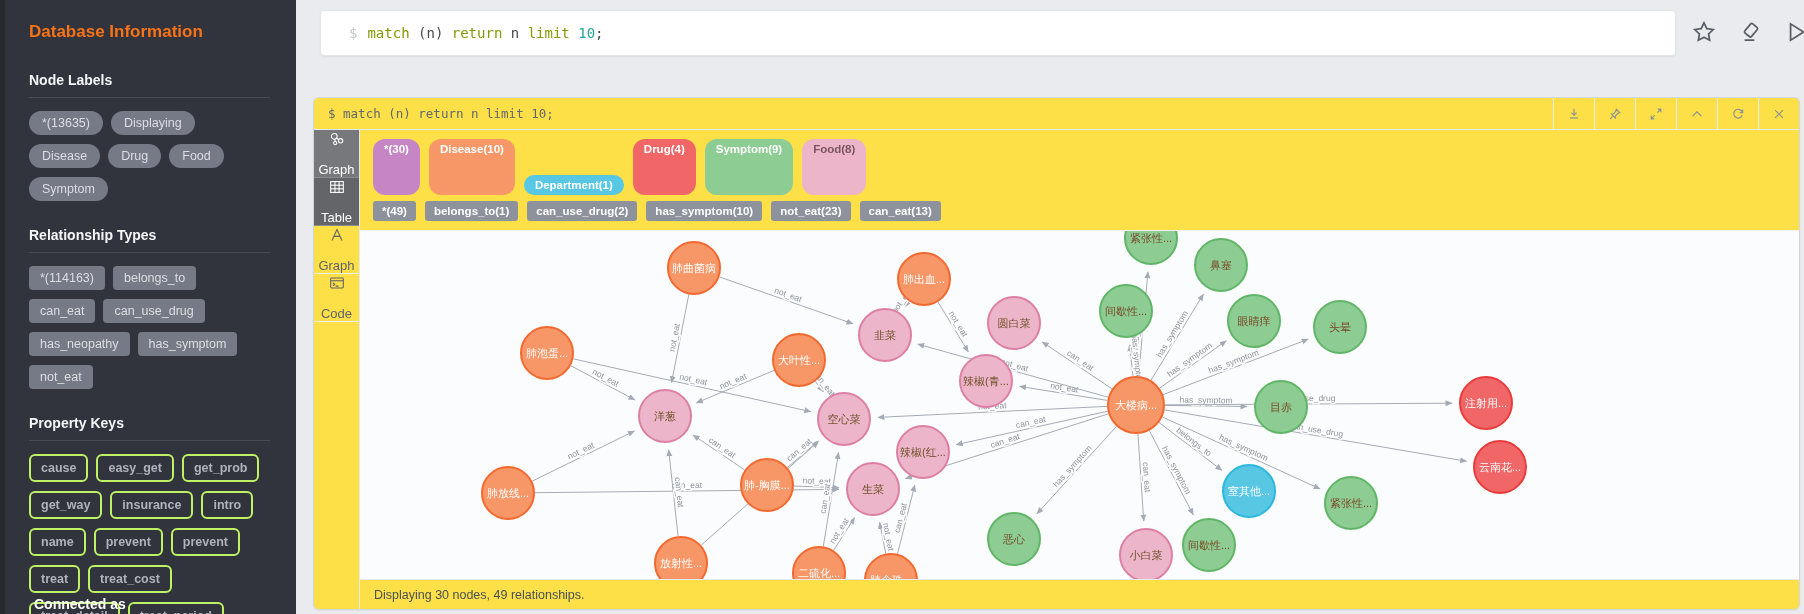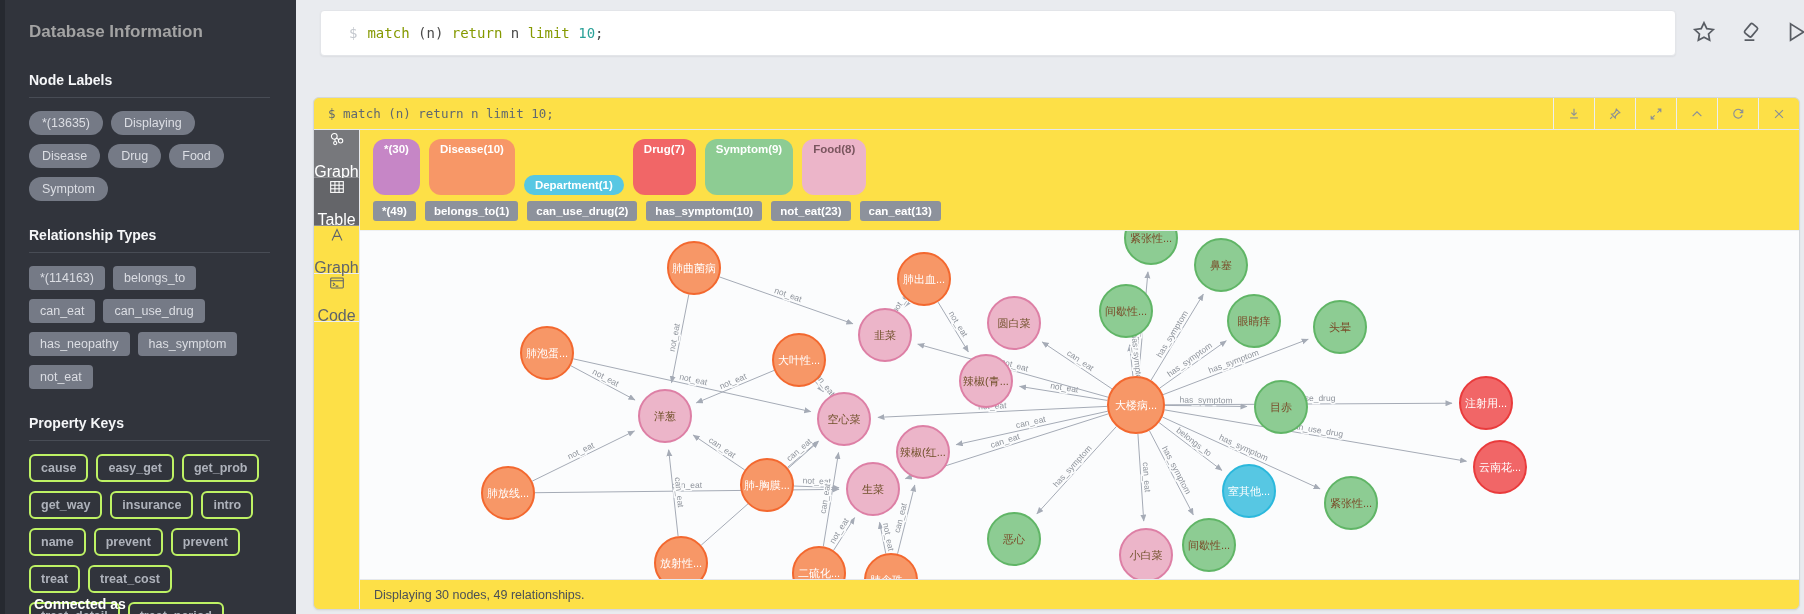--- a/index.html
+++ b/index.html
@@ -3,21 +3,21 @@
 <meta charset="utf-8">
 <style>
   * { margin:0; padding:0; box-sizing:border-box; }
   html,body { width:1804px; height:614px; overflow:hidden; background:#e9ebef;
               font-family:"Liberation Sans", sans-serif; }
 
   
   .sidebar { position:absolute; left:0; top:0; width:296px; height:614px;
              background:#31343c; border-left:5px solid #262930; color:#fff; overflow:hidden; }
   .sidebar-inner { padding:22px 26px 0 24px; }
-  .sb-title { font-size:17px; font-weight:bold; color:#a3a3a3; margin-bottom:30px; }
+  .sb-title { font-size:17px; font-weight:bold; color:#f97316; margin-bottom:30px; }
   .sb-section-title { font-size:14px; font-weight:bold; color:#f5f6f8; margin-bottom:9px; }
   .sb-hr { border:none; border-top:1px solid #484c55; margin:0 0 13px 0; }
   .sb-section { margin-bottom:26px; }
   .pillwrap { display:flex; flex-wrap:wrap; gap:9px 8px; }
   .pill-node { background:#757a86; color:#dcdee4; font-size:12.5px; padding:5px 13px;
                border-radius:14px; cursor:pointer; }
   .pill-rel  { background:#757a86; color:#dcdee4; font-size:12.5px; padding:5px 11px;
                border-radius:4px; cursor:pointer; }
   .pill-prop { background:transparent; color:#aeb2bb; font-size:12.5px; padding:5px 10px;
                border:2px solid #bef264; border-radius:6px; cursor:pointer;font-weight:bold; }
@@ -43,21 +43,21 @@
                  font-family:"DejaVu Sans Mono", monospace; font-size:12.5px; color:#606870; }
   .fh-btn { width:41px; border-left:1px solid #eceef1; display:flex; align-items:center;
             justify-content:center; cursor:pointer; }
   .fh-btn svg { stroke:#8a8f97; fill:none; stroke-width:1.3; }
 
   .frame-body { flex:1; display:flex; min-height:0; }
 
   
   .tabstrip { width:46px; border-right:1px solid #e7e9ed; display:flex; flex-direction:column; flex:0 0 46px; }
   .tab { height:48px; display:flex; flex-direction:column; align-items:center; justify-content:space-between;
-         gap:11px; font-size:16px; cursor:pointer; color:#5f646b; border-bottom:1px solid #eceef1; }
+         gap:11px; font-size:13px; cursor:pointer; color:#5f646b; border-bottom:1px solid #eceef1; }
   .tab svg { stroke:#5f646b; fill:none; stroke-width:1.2; }
   .tab.dark { color:#fff; border-bottom:1px solid #8b8c90; }
   .tab.dark svg { stroke:#fff; }
 
   .content { flex:1; display:flex; flex-direction:column; min-width:0; }
   .vizpills { padding:9px 0 9px 13px; display:flex; flex-direction:column; gap:6px; }
   .vp-row { display:flex; gap:9px; }
   .npill { font-size:11.5px; font-weight:bold; padding:4px 11px; border-radius:12px; cursor:pointer; }
   .rpill { font-size:11.5px; font-weight:bold; padding:4px 9px; border-radius:3px;
            background:#8d929c; color:#fff; cursor:pointer; }
@@ -227,21 +227,21 @@
           <span>Code</span>
         </div>
       </div>
 
     <div class="content">
       <div class="vizpills">
         <div class="vp-row" id="node-pill-row">
             <span class="npill" style="background: rgb(198, 134, 198); color: rgb(255, 255, 255);">*(30)</span>
             <span class="npill" style="background: rgb(247, 151, 103); color: rgb(255, 255, 255);">Disease(10)</span>
             <span class="npill" style="background: rgb(87, 199, 227); color: rgb(255, 255, 255); margin-top: 36px;">Department(1)</span>
-            <span class="npill" style="background: rgb(241, 102, 103); color: rgb(255, 255, 255);">Drug(7)</span>
+            <span class="npill" style="background: rgb(241, 102, 103); color: rgb(255, 255, 255);">Drug(4)</span>
             <span class="npill" style="background: rgb(141, 204, 147); color: rgb(255, 255, 255);">Symptom(9)</span>
             <span class="npill" style="background: rgb(236, 181, 201); color: rgb(122, 86, 95);">Food(8)</span>
           </div>
         <div class="vp-row" id="rel-pill-row">
             <span class="rpill">*(49)</span>
             <span class="rpill">belongs_to(1)</span>
             <span class="rpill">can_use_drug(2)</span>
             <span class="rpill">has_symptom(10)</span>
             <span class="rpill">not_eat(23)</span>
             <span class="rpill">can_eat(13)</span>

